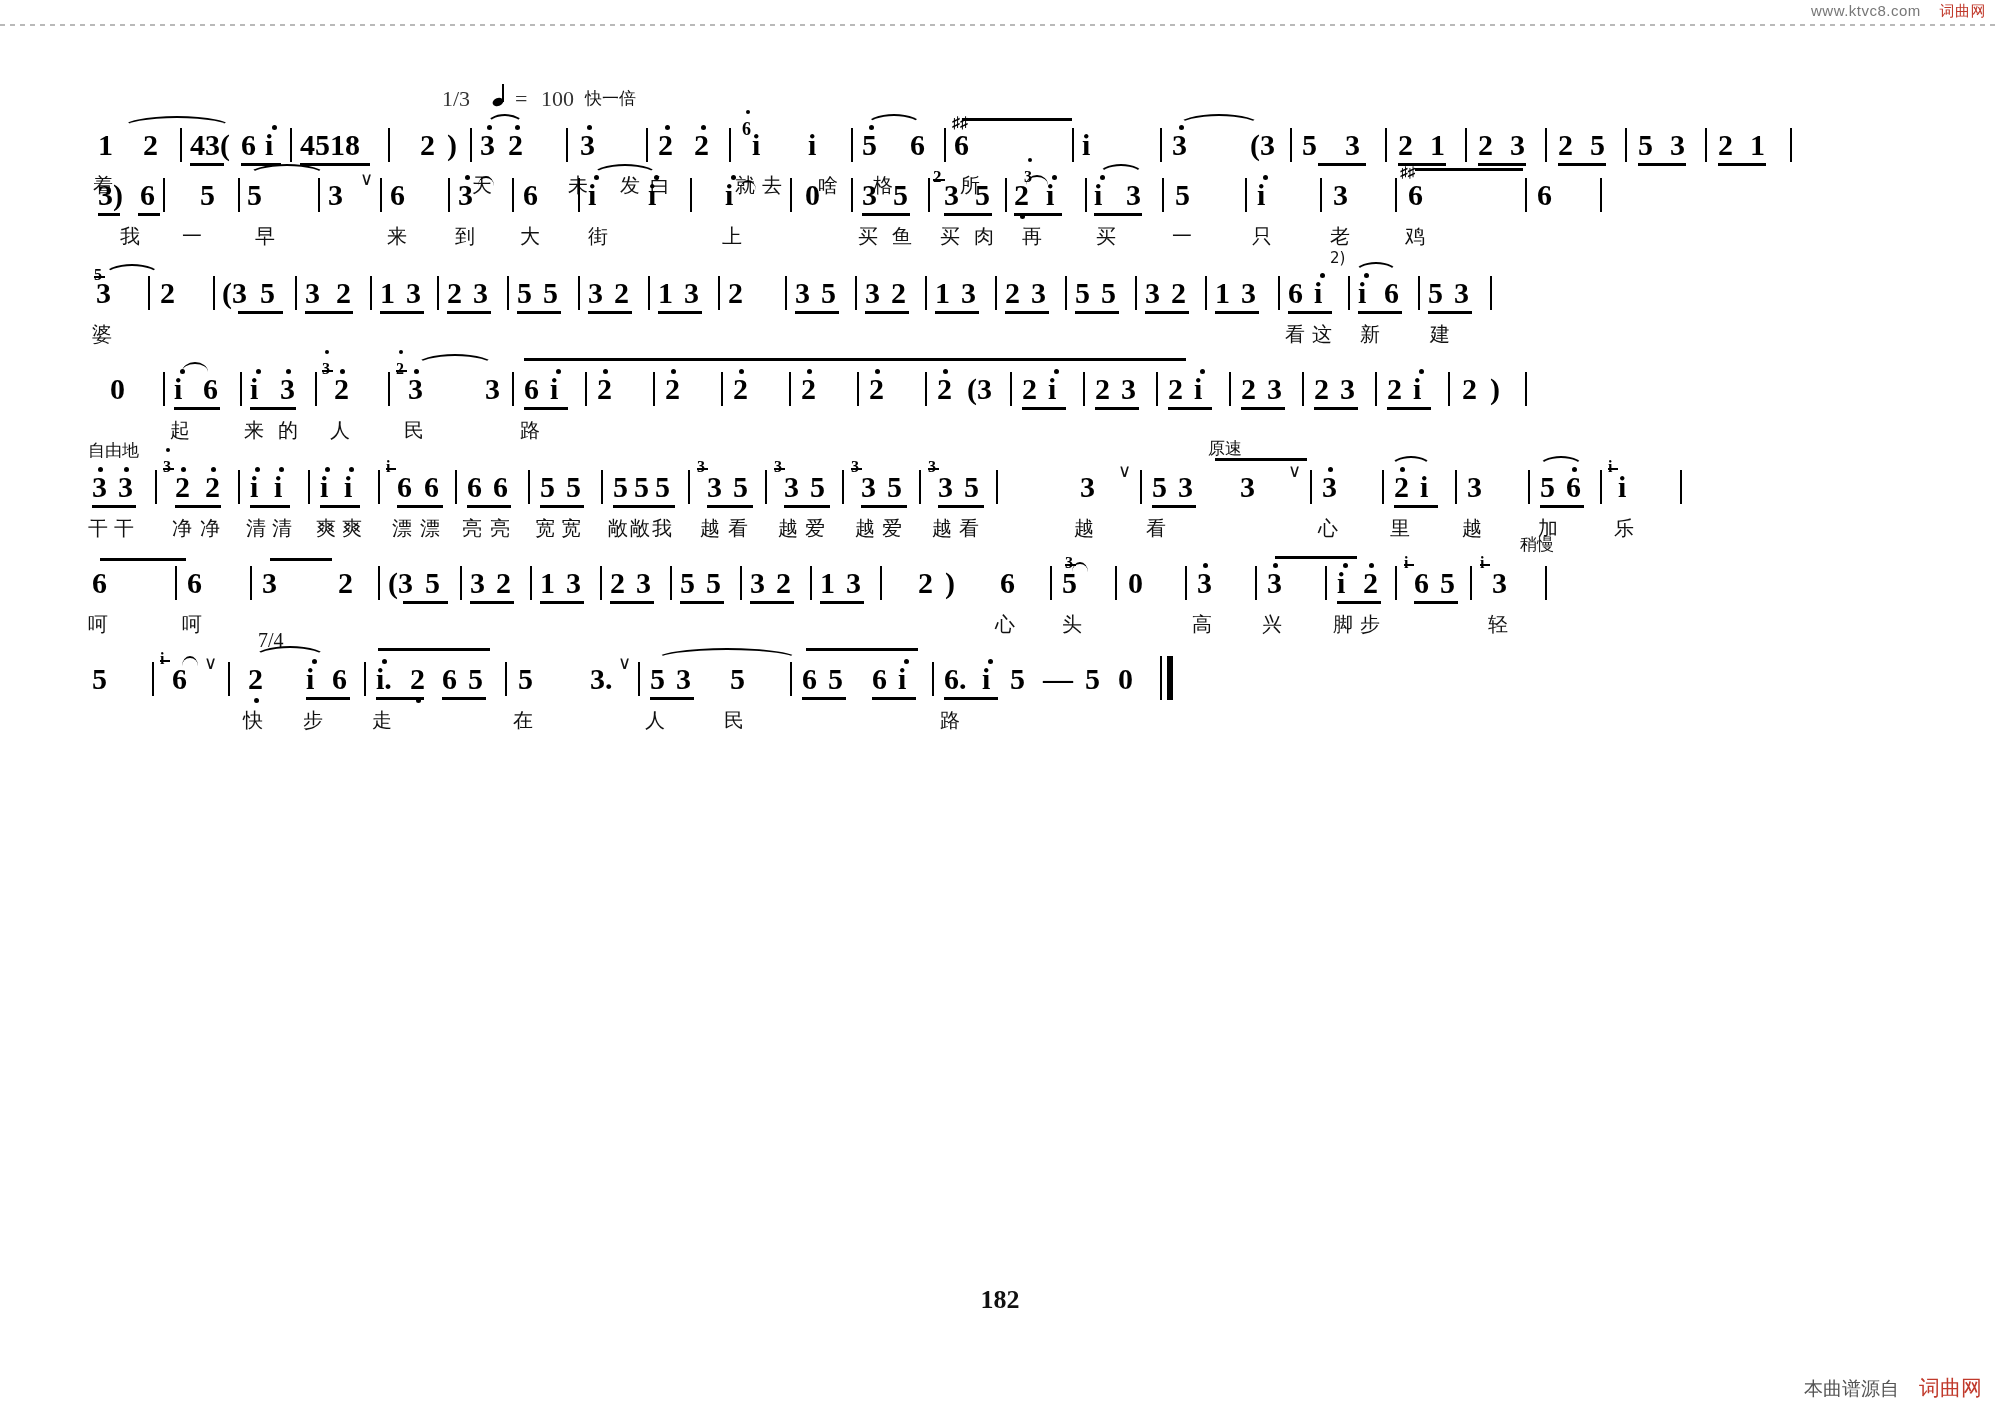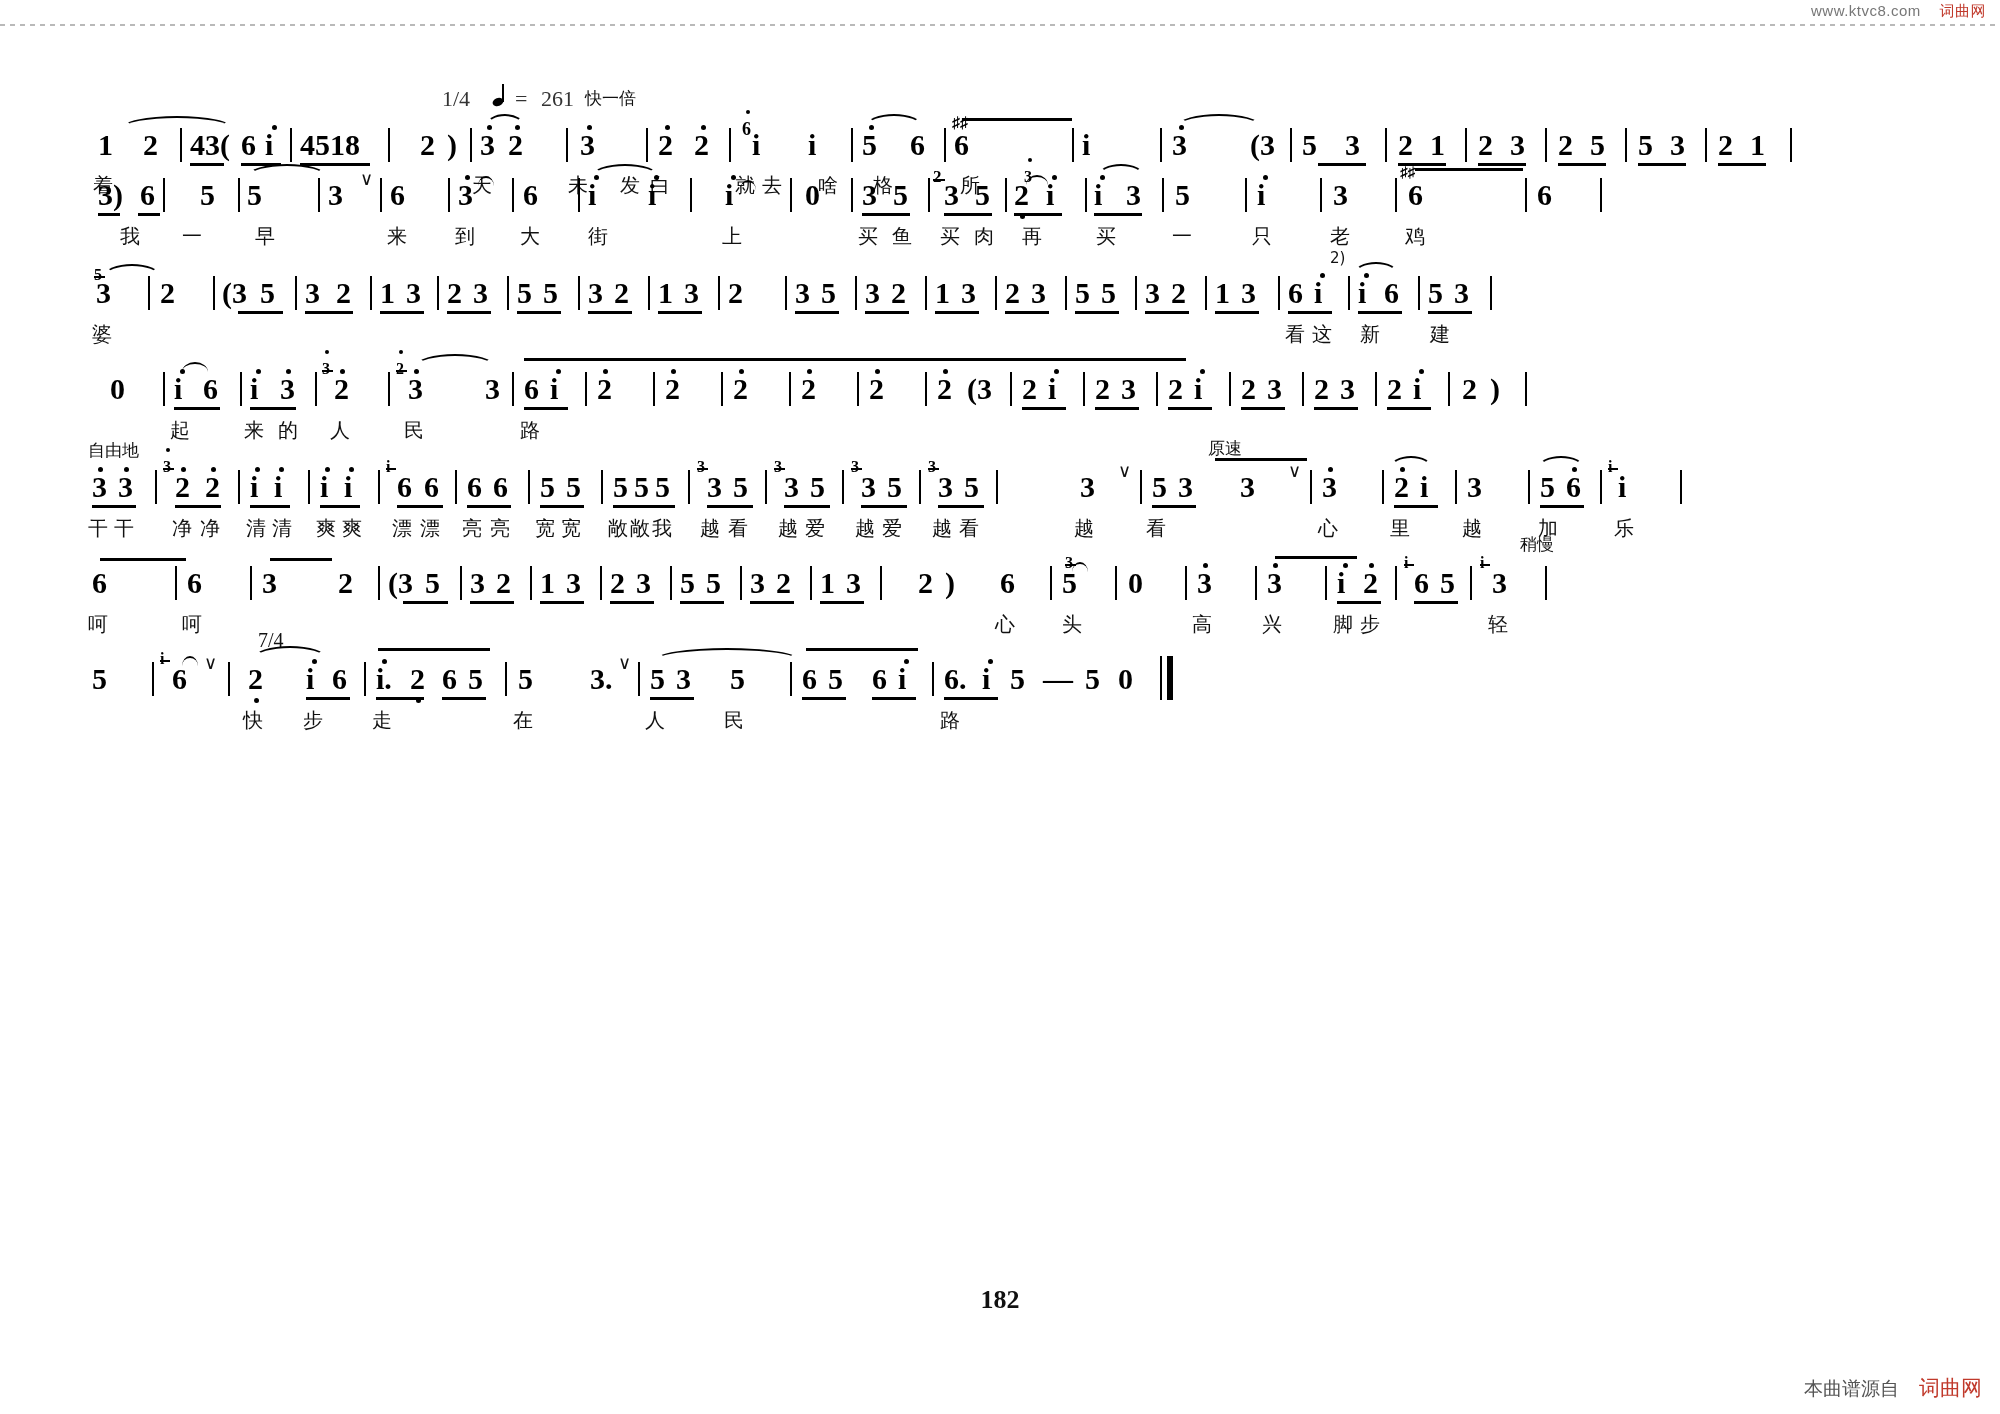--- a/index.html
+++ b/index.html
@@ -94,29 +94,29 @@
     <span>www.ktvc8.com</span>
     <span class="cn">词曲网</span>
   </div>
   <div class="rule"></div>
 </div>
 
 <div class="score">
 
   <div class="staffrow" style="height:80px;">
 
-    <div class="tok tempo" style="left:442px;top:58px;">1/4</div>
+    <div class="tok tempo" style="left:442px;top:58px;">1/3</div>
     <div class="tok" style="left:492px;top:52px;">
       <svg width="18" height="26" viewBox="0 0 18 26">
           <ellipse cx="6" cy="20" rx="5.5" ry="4" fill="#000" transform="rotate(-20 6 20)"></ellipse>
           <rect x="10" y="2" width="2" height="18" fill="#000"></rect>
         </svg>
     </div>
     <div class="tok tempo" style="left:515px;top:58px;">=</div>
-    <div class="tok tempo" style="left:541px;top:58px;">261</div>
+    <div class="tok tempo" style="left:541px;top:58px;">100</div>
     <div class="tok mark" style="left:585px;top:60px;">快一倍</div>
 
     <div class="tok num" style="left:98px;top:100px;">1</div>
     <div class="tok num" style="left:143px;top:100px;">2</div>
     <div class="bar" style="left:180px;top:98px;height:34px;"></div>
     <div class="tie" style="left:122px;top:86px;width:106px;"></div>
     <div class="tok num" style="left:190px;top:100px;">43(</div>
     <div class="underline1" style="left:190px;top:133px;width:34px;"></div>
     <div class="tok num" style="left:241px;top:100px;">6</div>
     <div class="tok num" style="left:265px;top:100px;">i</div>

